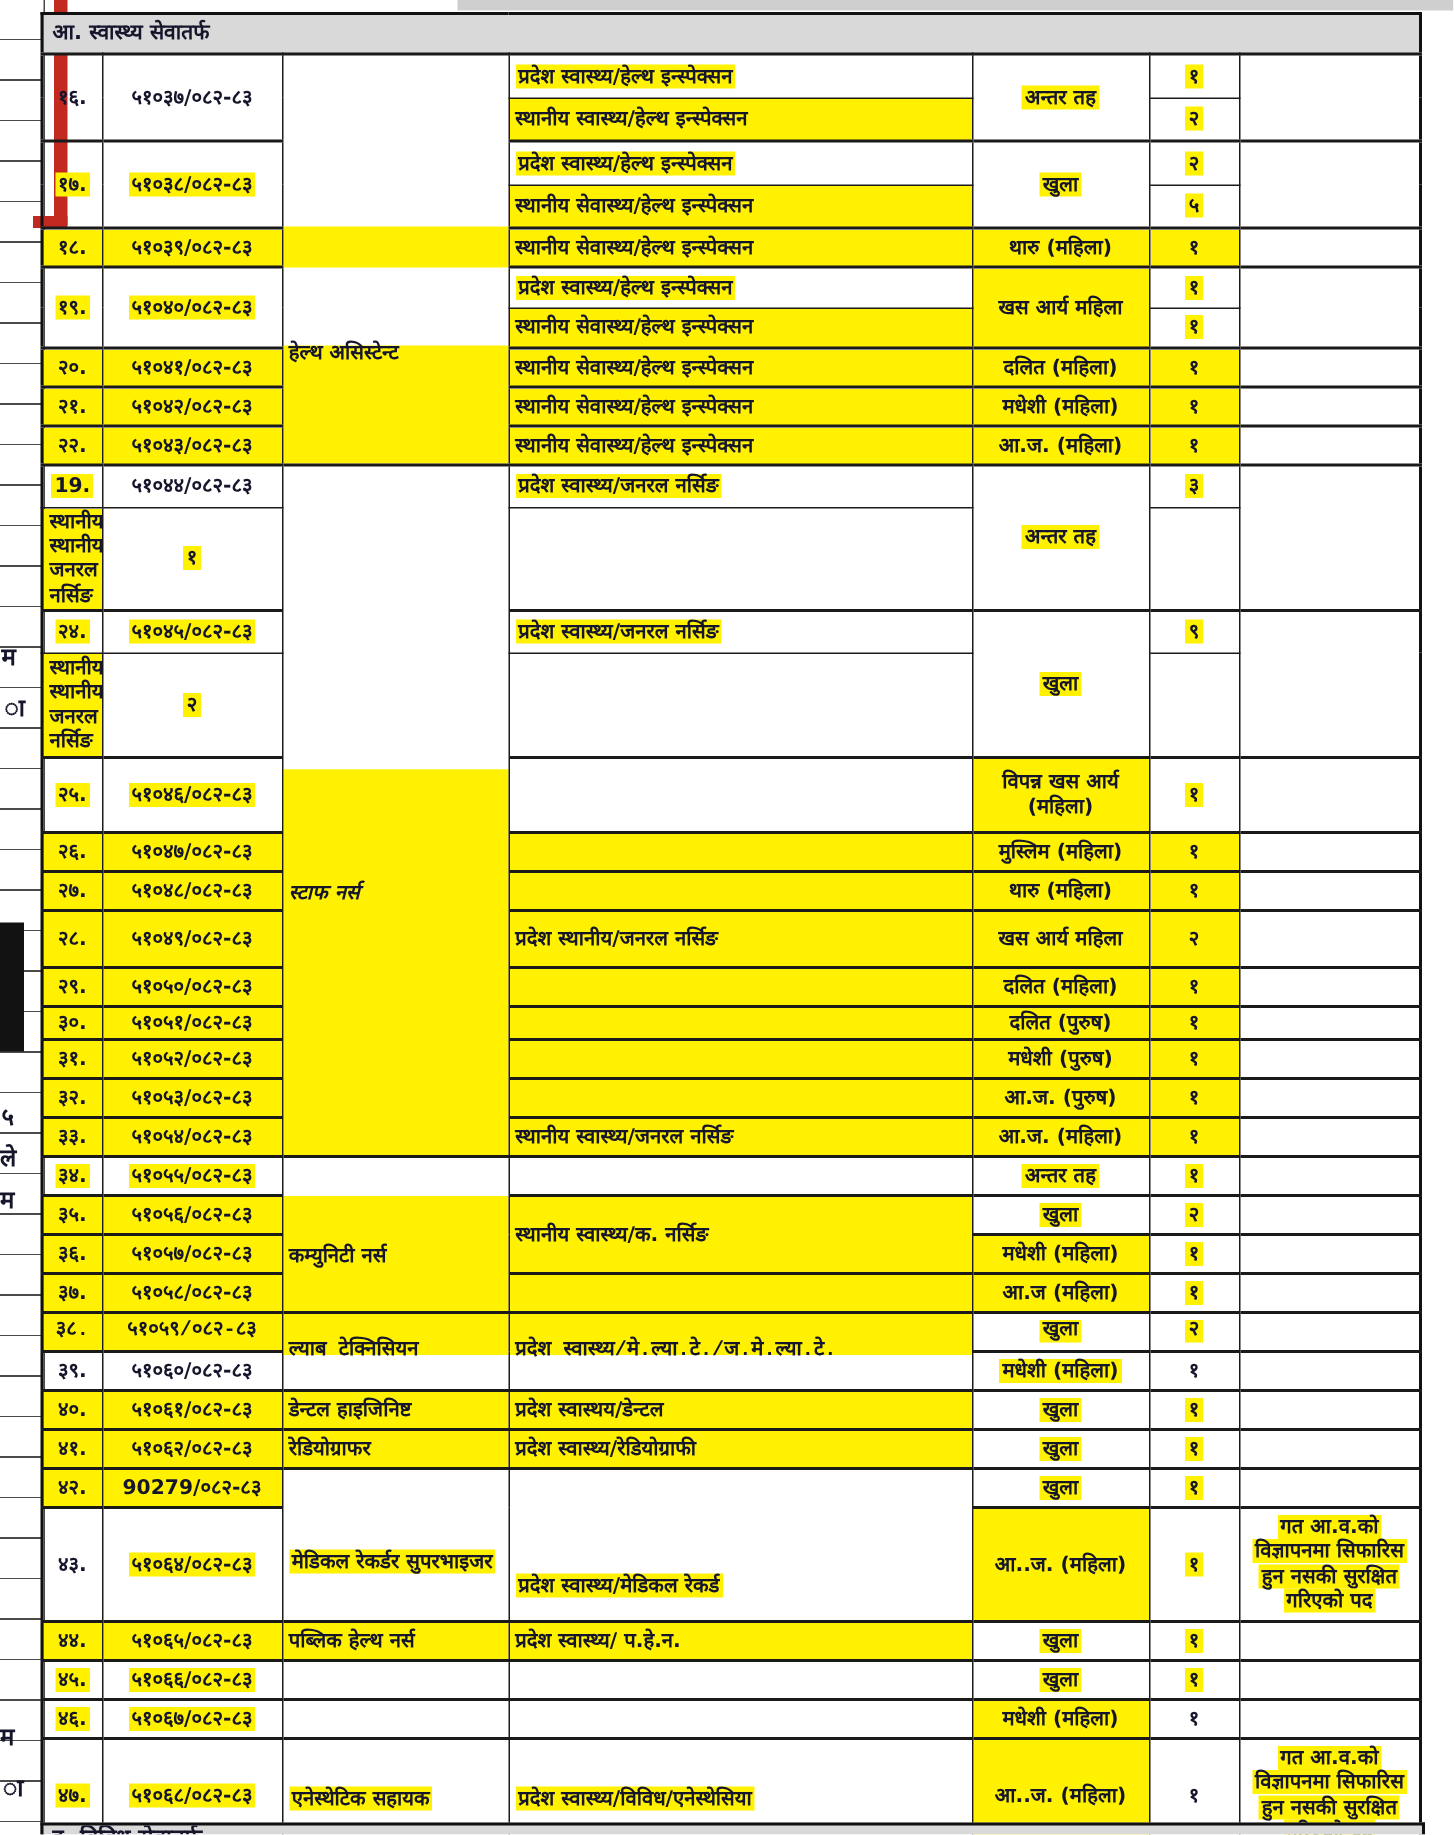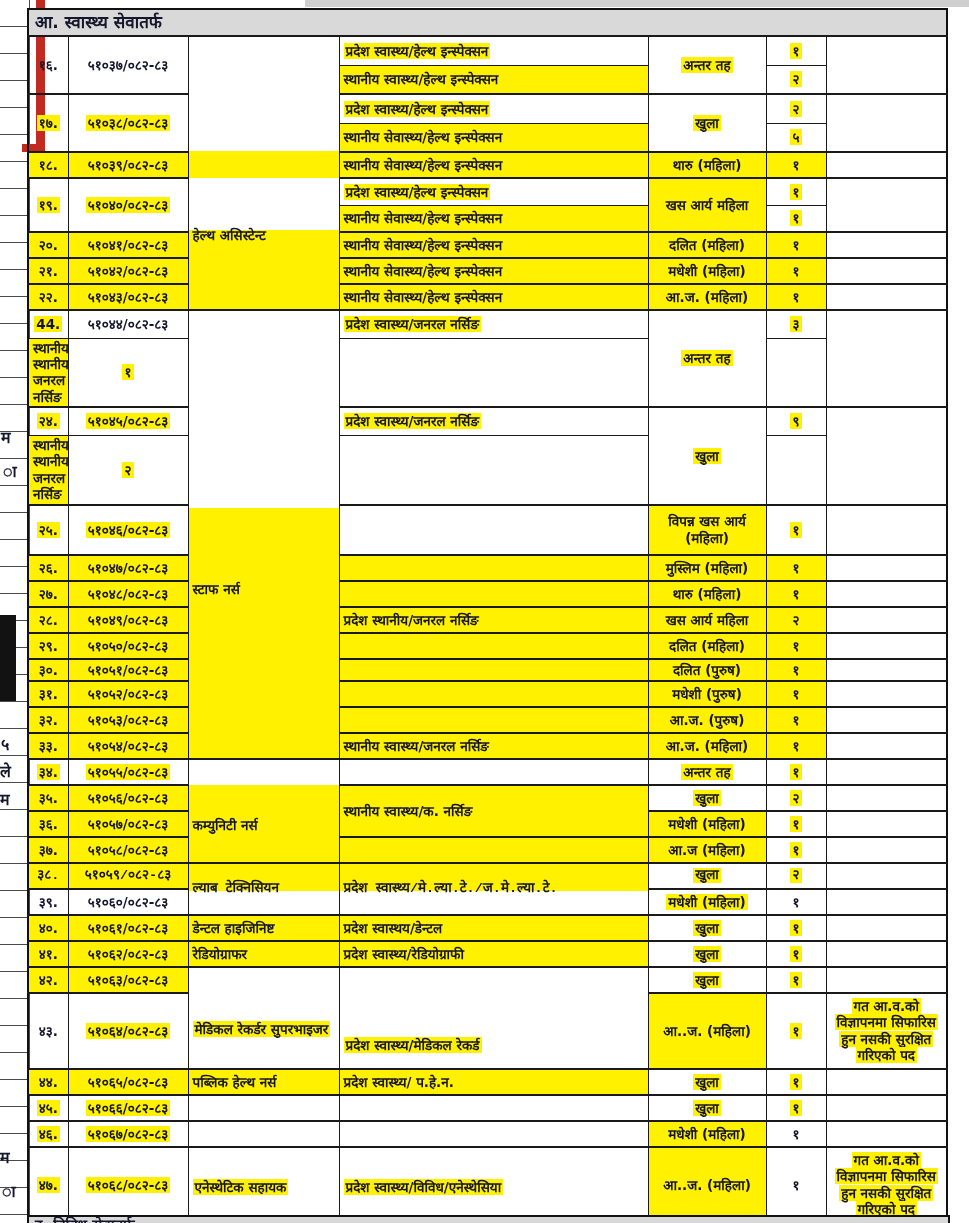--- a/index.html
+++ b/index.html
@@ -17,21 +17,21 @@
   .inkblot{position:absolute;left:0;top:615px;width:16px;height:86px;background:#121212;}
   .frag{position:absolute;font-weight:bold;font-size:16px;color:#15152c;}
   .f0{left:1px;top:426px;} .f1{left:3px;top:460px;} .f2{left:1px;top:733px;}
   .f3{left:0px;top:760px;} .f4{left:0px;top:788px;} .f5{left:0px;top:1146px;} .f6{left:2px;top:1180px;}
 
   table.doc{border-collapse:collapse;position:absolute;left:27px;top:8px;width:919px;table-layout:fixed;
             border:2px solid #111;}
   table.doc td{border:1px solid #1a1a1a;padding:1px 4px;font-size:13.5px;font-weight:bold;
                line-height:1.22;vertical-align:middle;overflow:hidden;}
   tr.lt > td{border-top-width:2px;}
-  tr.hdr td{background:#d9d9d9;text-align:left;font-size:17px;padding:2px 6px;border-bottom-width:2px;height:21px;}
+  tr.hdr td{background:#d9d9d9;text-align:left;font-size:14px;padding:2px 6px;border-bottom-width:2px;height:21px;}
   .al-c{text-align:center;} .al-l{text-align:left;}
   .vt{vertical-align:top;}
   td[data-name="cell-svc"]{font-size:13px;padding-left:6px;margin-left:12px;}
   td[data-name="cell-rem"]{font-size:12.5px;line-height:1.4;}
   td[data-name="cell-ad"]{font-size:13.5px;letter-spacing:0;}
   .bg-y{background:#fff100;}
   .bg-ha{background:linear-gradient(to bottom,#fff 0,#fff 42%,#fff100 42%,#fff100 52%,#fff 52%,#fff 71%,#fff100 71%,#fff100 100%);}
   .bg-sn{background:linear-gradient(to bottom,#fff 0,#fff 44%,#fff100 44%,#fff100 100%);}
   .bg-cn{background:linear-gradient(to bottom,#fff 0,#fff 25%,#fff100 25%,#fff100 100%);}
   .bg-lt{background:linear-gradient(to bottom,#fff100 0,#fff100 55%,#fff 55%,#fff 100%);}
@@ -138,23 +138,23 @@
         </tr>
         <tr data-name="table-row" class="lt" style="height: 26px;">
           <td data-name="cell-sn" class="al-c bg-y">२२.</td>
           <td data-name="cell-ad" class="al-c bg-y">५१०४३/०८२-८३</td>
           <td data-name="cell-svc" class="al-l bg-y">स्थानीय सेवास्थ्य/हेल्थ इन्स्पेक्सन</td>
           <td data-name="cell-cat" class="al-c bg-y">आ.ज. (महिला)</td>
           <td data-name="cell-num" class="al-c bg-y">१</td>
           <td data-name="cell-rem" class="al-c"></td>
         </tr>
         <tr data-name="table-row" class="lt" style="height: 28px;">
-          <td data-name="cell-sn" class="al-c"><span class="mk" data-name="highlighted-text">44.</span></td>
+          <td data-name="cell-sn" class="al-c"><span class="mk" data-name="highlighted-text">19.</span></td>
           <td data-name="cell-ad" class="al-c">५१०४४/०८२-८३</td>
-          <td data-name="cell-pos" rowspan="13" class="al-l bg-sn vt" style="padding-top: 111px;">स्टाफ नर्स</td>
+          <td data-name="cell-pos" rowspan="13" class="al-l bg-sn vt" style="padding-top: 111px; font-style: italic;">स्टाफ नर्स</td>
           <td data-name="cell-svc" class="al-l"><span class="mk" data-name="highlighted-text">प्रदेश स्वास्थ्य/जनरल नर्सिङ</span></td>
           <td data-name="cell-cat" rowspan="2" class="al-c"><span class="mk" data-name="highlighted-text">अन्तर तह</span></td>
           <td data-name="cell-num" class="al-c"><span class="mk" data-name="highlighted-text">३</span></td>
           <td data-name="cell-rem" rowspan="2" class="al-c"></td>
         </tr>
         <tr data-name="table-row" style="height: 28px;">
           <td data-name="cell-svc" class="al-l bg-y">स्थानीय स्थानीय/जनरल नर्सिङ</td>
           <td data-name="cell-num" class="al-c"><span class="mk" data-name="highlighted-text">१</span></td>
         </tr>
         <tr data-name="table-row" class="lt" style="height: 28px;">
@@ -186,21 +186,21 @@
           <td data-name="cell-rem" class="al-c"></td>
         </tr>
         <tr data-name="table-row" class="lt" style="height: 26px;">
           <td data-name="cell-sn" class="al-c bg-y">२७.</td>
           <td data-name="cell-ad" class="al-c bg-y">५१०४८/०८२-८३</td>
           <td data-name="cell-svc" class="al-l bg-y"></td>
           <td data-name="cell-cat" class="al-c bg-y">थारु (महिला)</td>
           <td data-name="cell-num" class="al-c bg-y">१</td>
           <td data-name="cell-rem" class="al-c"></td>
         </tr>
-        <tr data-name="table-row" class="lt" style="height: 26px;">
+        <tr data-name="table-row" class="lt" style="height: 38px;">
           <td data-name="cell-sn" class="al-c bg-y">२८.</td>
           <td data-name="cell-ad" class="al-c bg-y">५१०४९/०८२-८३</td>
           <td data-name="cell-svc" class="al-l bg-y">प्रदेश स्थानीय/जनरल नर्सिङ</td>
           <td data-name="cell-cat" class="al-c bg-y">खस आर्य महिला</td>
           <td data-name="cell-num" class="al-c bg-y">२</td>
           <td data-name="cell-rem" class="al-c"></td>
         </tr>
         <tr data-name="table-row" class="lt" style="height: 26px;">
           <td data-name="cell-sn" class="al-c bg-y">२९.</td>
           <td data-name="cell-ad" class="al-c bg-y">५१०५०/०८२-८३</td>
@@ -302,21 +302,21 @@
           <td data-name="cell-sn" class="al-c bg-y">४१.</td>
           <td data-name="cell-ad" class="al-c bg-y">५१०६२/०८२-८३</td>
           <td data-name="cell-pos" class="al-l bg-y">रेडियोग्राफर</td>
           <td data-name="cell-svc" class="al-l bg-y">प्रदेश स्वास्थ्य/रेडियोग्राफी</td>
           <td data-name="cell-cat" class="al-c"><span class="mk" data-name="highlighted-text">खुला</span></td>
           <td data-name="cell-num" class="al-c"><span class="mk" data-name="highlighted-text">१</span></td>
           <td data-name="cell-rem" class="al-c"></td>
         </tr>
         <tr data-name="table-row" class="lt" style="height: 26px;">
           <td data-name="cell-sn" class="al-c bg-y">४२.</td>
-          <td data-name="cell-ad" class="al-c bg-y">५१०६३/०८२-८३</td>
+          <td data-name="cell-ad" class="al-c bg-y">90279/०८२-८३</td>
           <td data-name="cell-pos" rowspan="2" class="al-l vt" style="padding-top: 24px; margin-top: 22px;"><span class="mk" data-name="highlighted-text">मेडिकल रेकर्डर सुपरभाइजर</span></td>
           <td data-name="cell-svc" rowspan="2" class="al-l vt" style="padding-top: 56px;"><span class="mk" data-name="highlighted-text">प्रदेश स्वास्थ्य/मेडिकल रेकर्ड</span></td>
           <td data-name="cell-cat" class="al-c"><span class="mk" data-name="highlighted-text">खुला</span></td>
           <td data-name="cell-num" class="al-c"><span class="mk" data-name="highlighted-text">१</span></td>
           <td data-name="cell-rem" class="al-c"></td>
         </tr>
         <tr data-name="table-row" class="lt" style="height: 76px;">
           <td data-name="cell-sn" class="al-c">४३.</td>
           <td data-name="cell-ad" class="al-c"><span class="mk" data-name="highlighted-text">५१०६४/०८२-८३</span></td>
           <td data-name="cell-cat" class="al-c bg-y">आ..ज. (महिला)</td>

